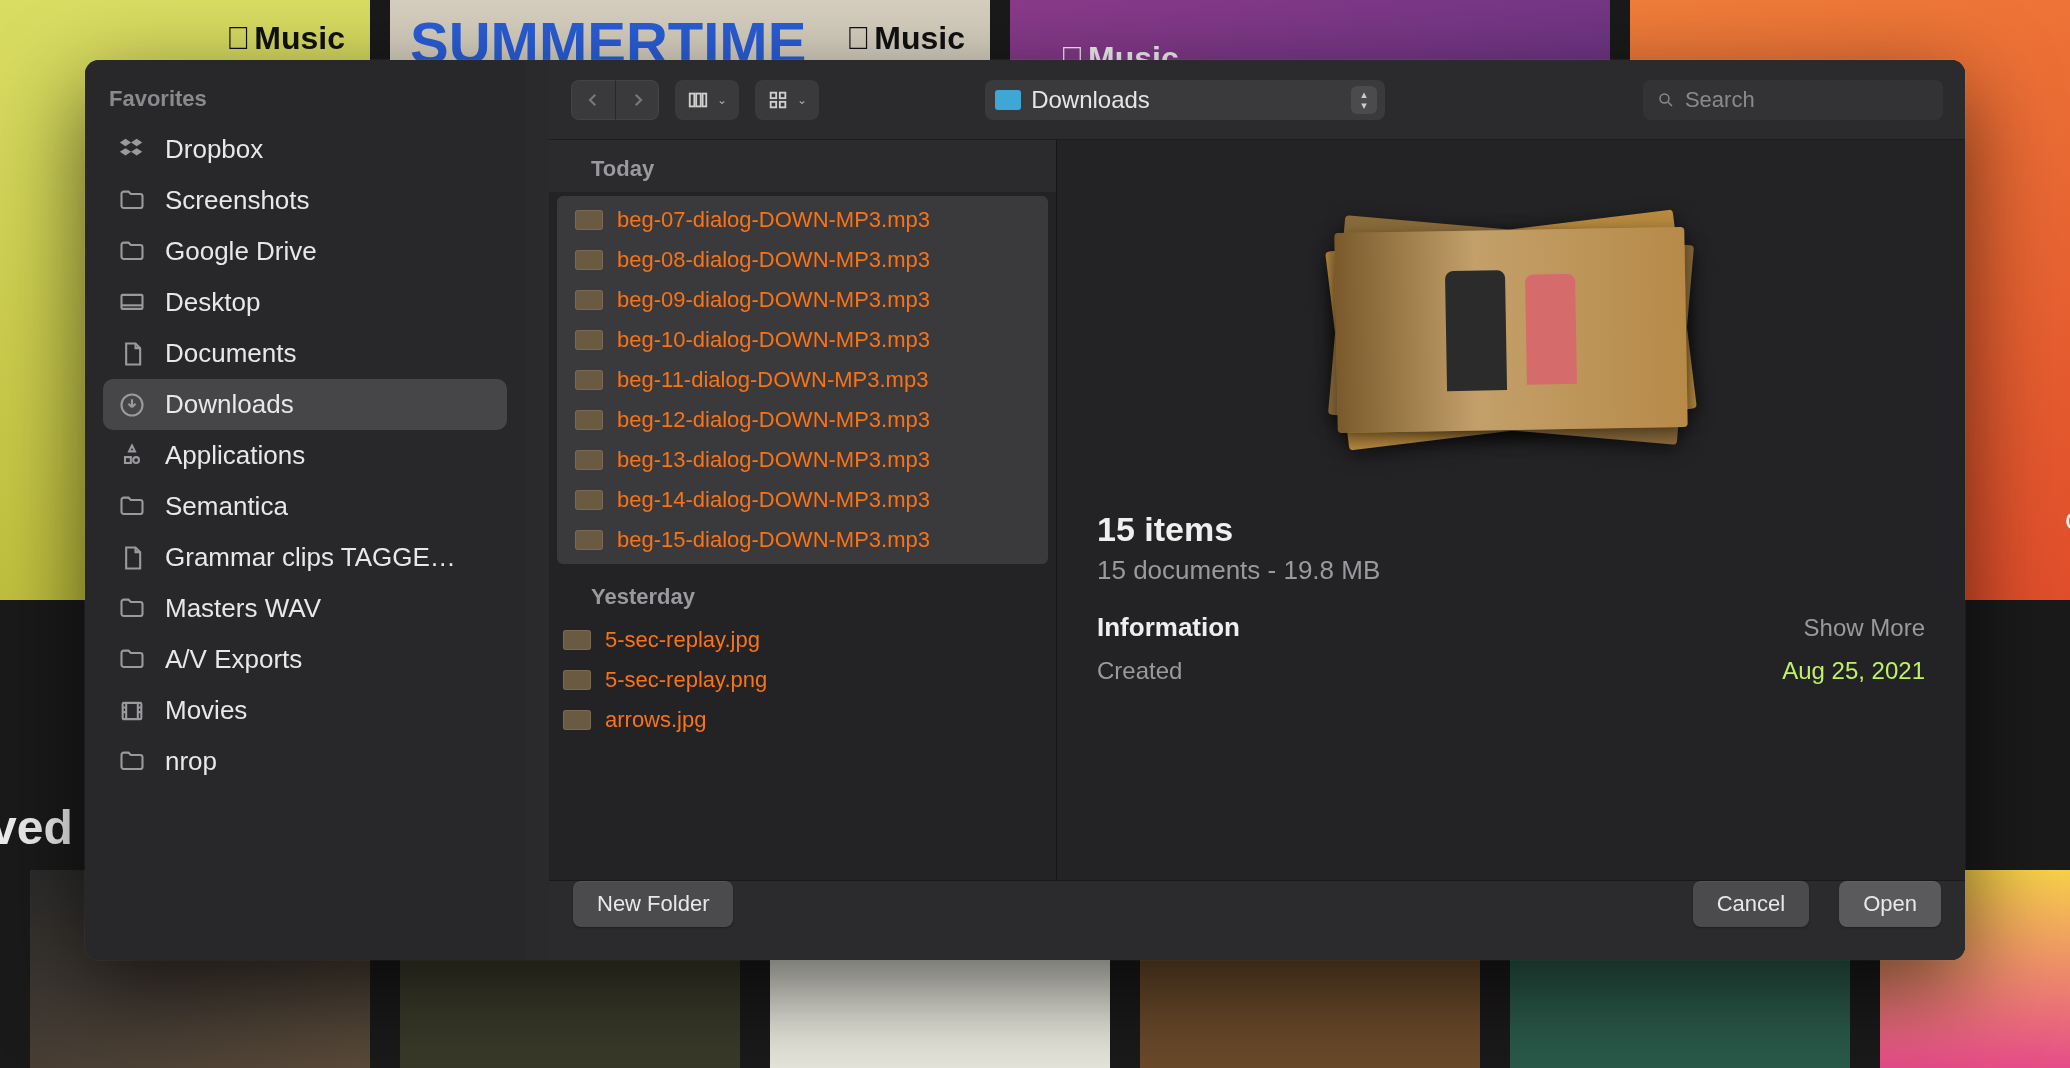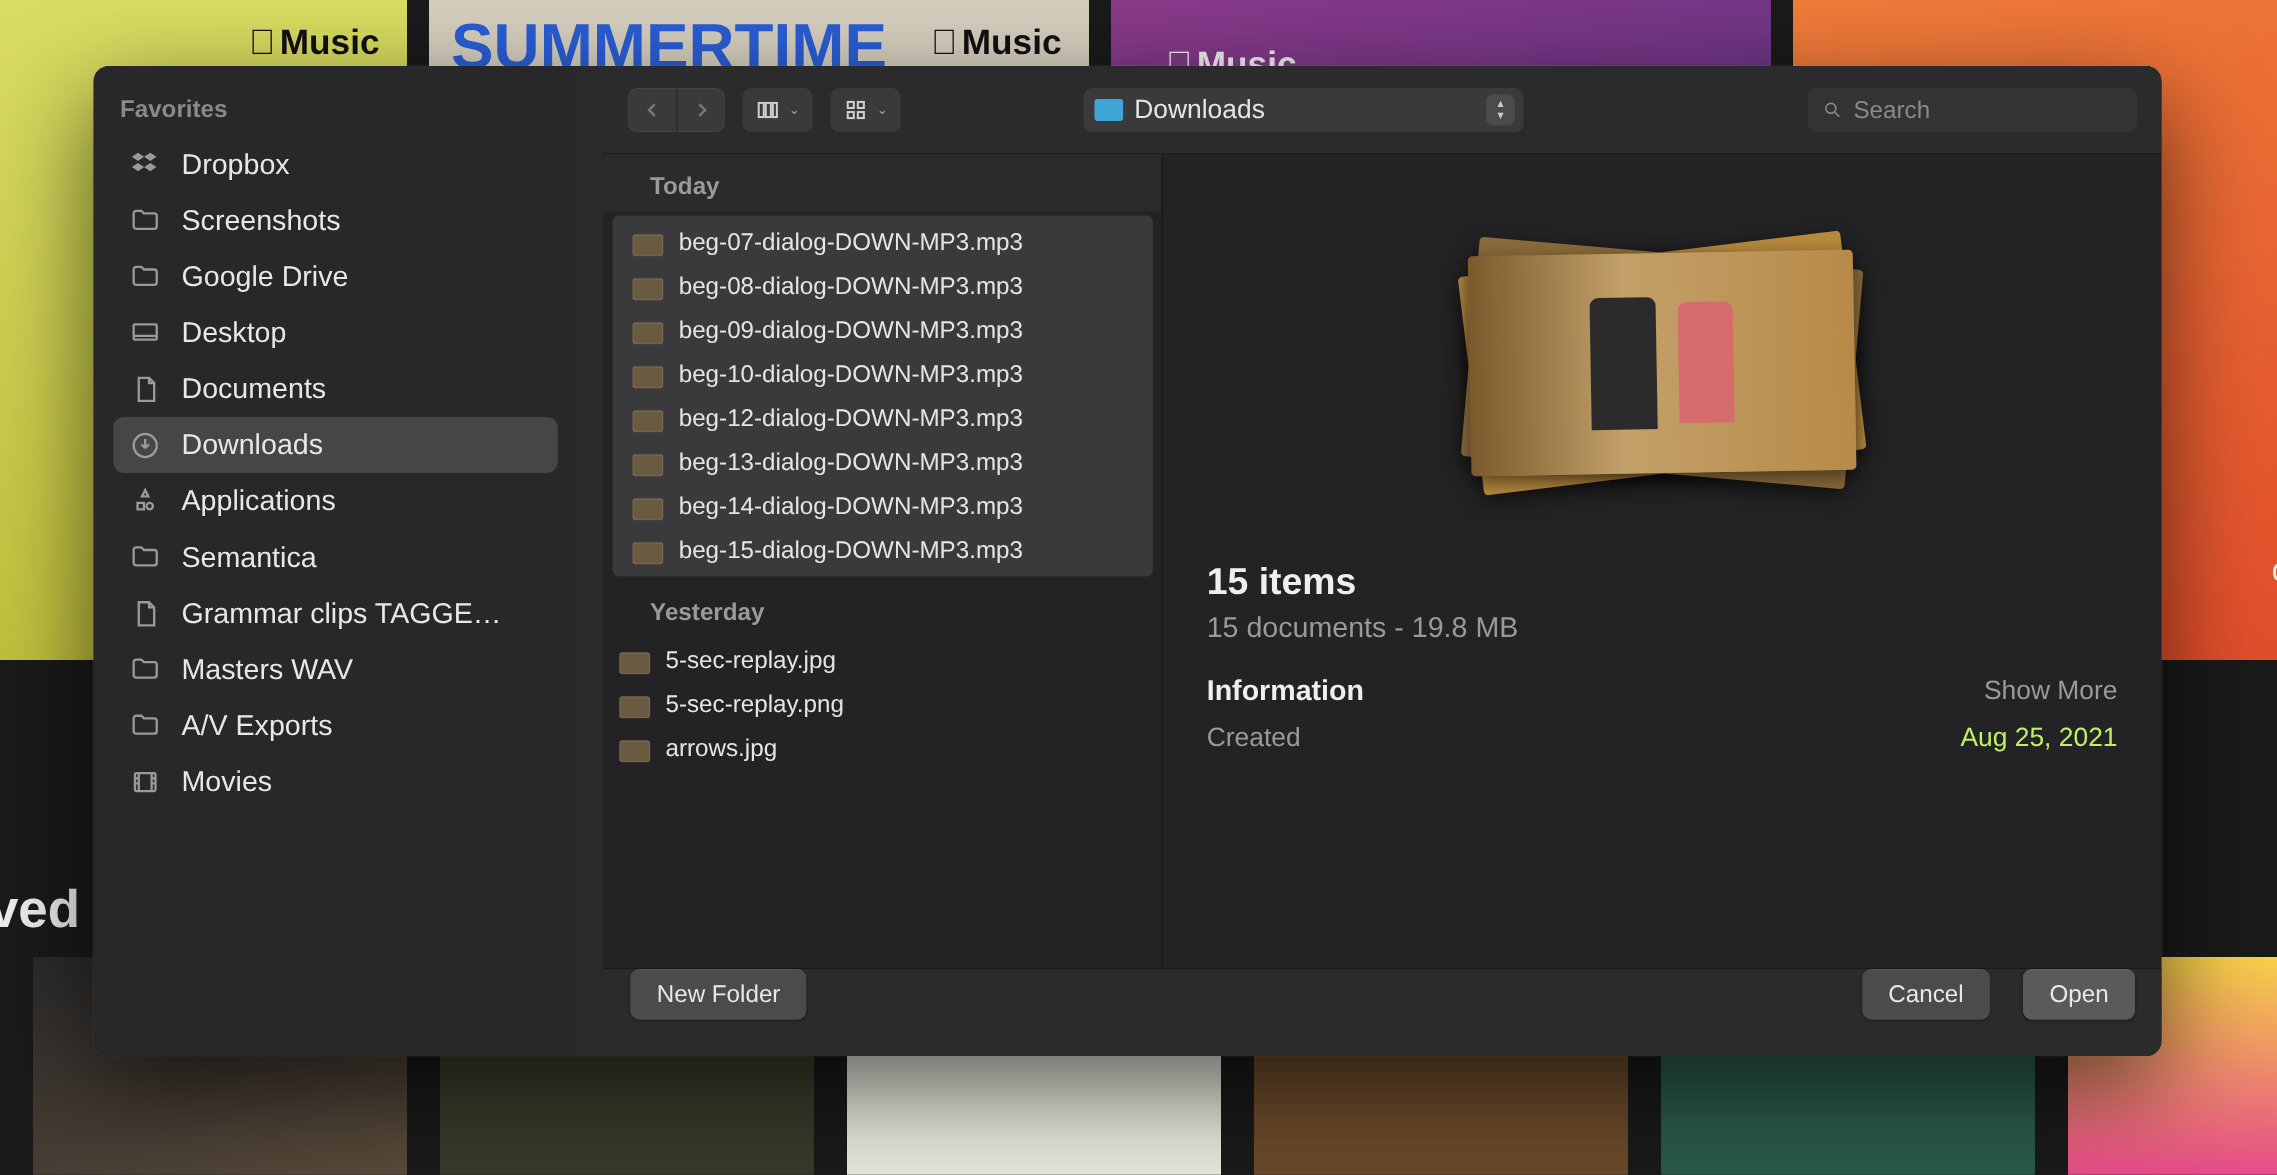--- a/index.html
+++ b/index.html
@@ -185,24 +185,24 @@
     background:#232325;
   }
   .group-label {
     padding: 16px 20px 10px 42px;
     font-size: 22px;
     font-weight:700;
     color:#9a9a9e;
     background:rgba(255,255,255,0.04);
   }
   .file-row {
-    display:flex; align-items:flex-end; gap:14px;
+    display:flex; align-items:center; gap:14px;
     padding: 7px 14px;
     font-size:22px;
-    color:#e5e5e5;
+    color:#f97316;
   }
   .file-row.sel { background:#3a3a3c; }
   .file-row.sel + .file-row.sel { }
   .file-thumb {
     width:28px;height:20px;background:#6b5a42;border-radius:3px;flex-shrink:0;
     box-shadow: inset 0 0 0 1px rgba(255,255,255,0.1);
   }
   .sel-block { padding:4px; background:#3a3a3c; border-radius:6px; margin:4px 8px;}
   .sel-block .file-row { border-radius:0; }
 
@@ -414,20 +414,28 @@
       <span>A/V Exports</span>
     </div>
     <div class="sidebar-item">
       <span class="sidebar-icon">
         <svg viewBox="0 0 24 24" fill="none" stroke="currentColor" stroke-width="1.8">
             <rect x="4" y="5" width="16" height="14" rx="1"></rect>
             <path d="M7 5v14M17 5v14M4 9h3M4 13h3M17 9h3M17 13h3"></path>
           </svg>
       </span>
       <span>Movies</span>
+    </div>
+    <div class="sidebar-item">
+      <span class="sidebar-icon">
+        <svg viewBox="0 0 24 24" fill="none" stroke="currentColor" stroke-width="1.8">
+            <path d="M3 6a2 2 0 012-2h4l2 2h8a2 2 0 012 2v8a2 2 0 01-2 2H5a2 2 0 01-2-2V6z"></path>
+          </svg>
+      </span>
+      <span>nrop</span>
     </div>
   </div>
 
   <div class="main">
 
     <div class="toolbar">
       <div class="navseg">
         <div class="navbtn">
           <svg width="18" height="18" viewBox="0 0 24 24" fill="none" stroke="currentColor" stroke-width="3">
               <path d="M15 5l-7 7 7 7"></path>
@@ -485,20 +493,24 @@
               <span class="file-thumb"></span>
               <span>beg-08-dialog-DOWN-MP3.mp3</span>
             </div>
           <div class="file-row sel">
               <span class="file-thumb"></span>
               <span>beg-09-dialog-DOWN-MP3.mp3</span>
             </div>
           <div class="file-row sel">
               <span class="file-thumb"></span>
               <span>beg-10-dialog-DOWN-MP3.mp3</span>
+            </div>
+          <div class="file-row sel">
+              <span class="file-thumb"></span>
+              <span>beg-11-dialog-DOWN-MP3.mp3</span>
             </div>
           <div class="file-row sel">
               <span class="file-thumb"></span>
               <span>beg-12-dialog-DOWN-MP3.mp3</span>
             </div>
           <div class="file-row sel">
               <span class="file-thumb"></span>
               <span>beg-13-dialog-DOWN-MP3.mp3</span>
             </div>
           <div class="file-row sel">

